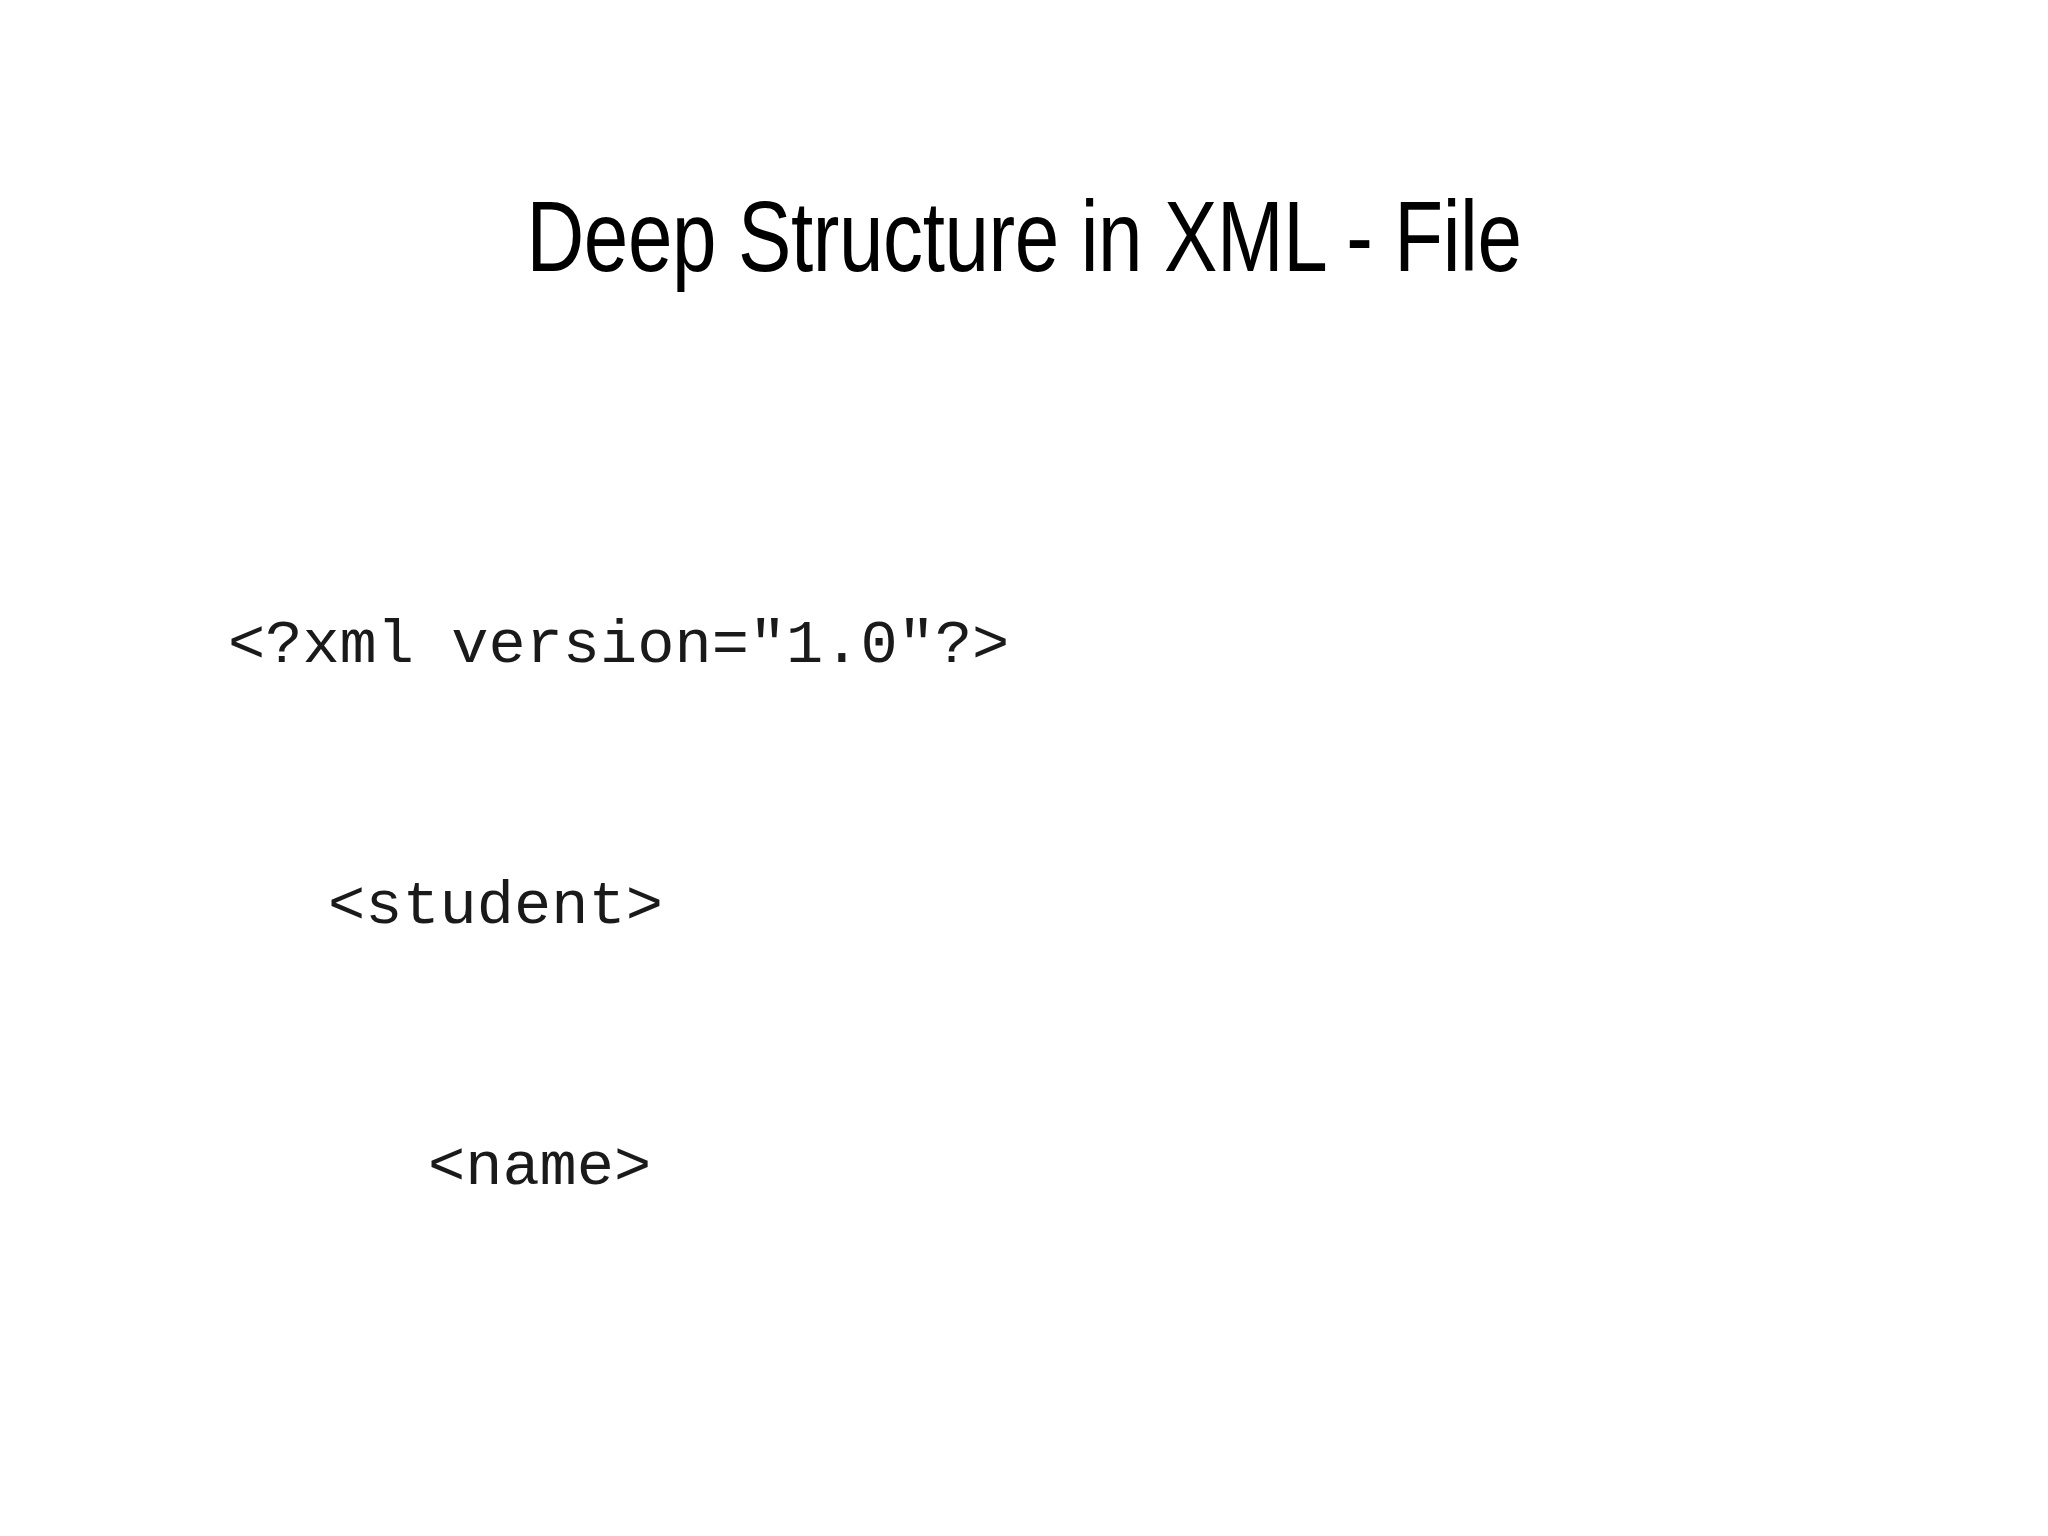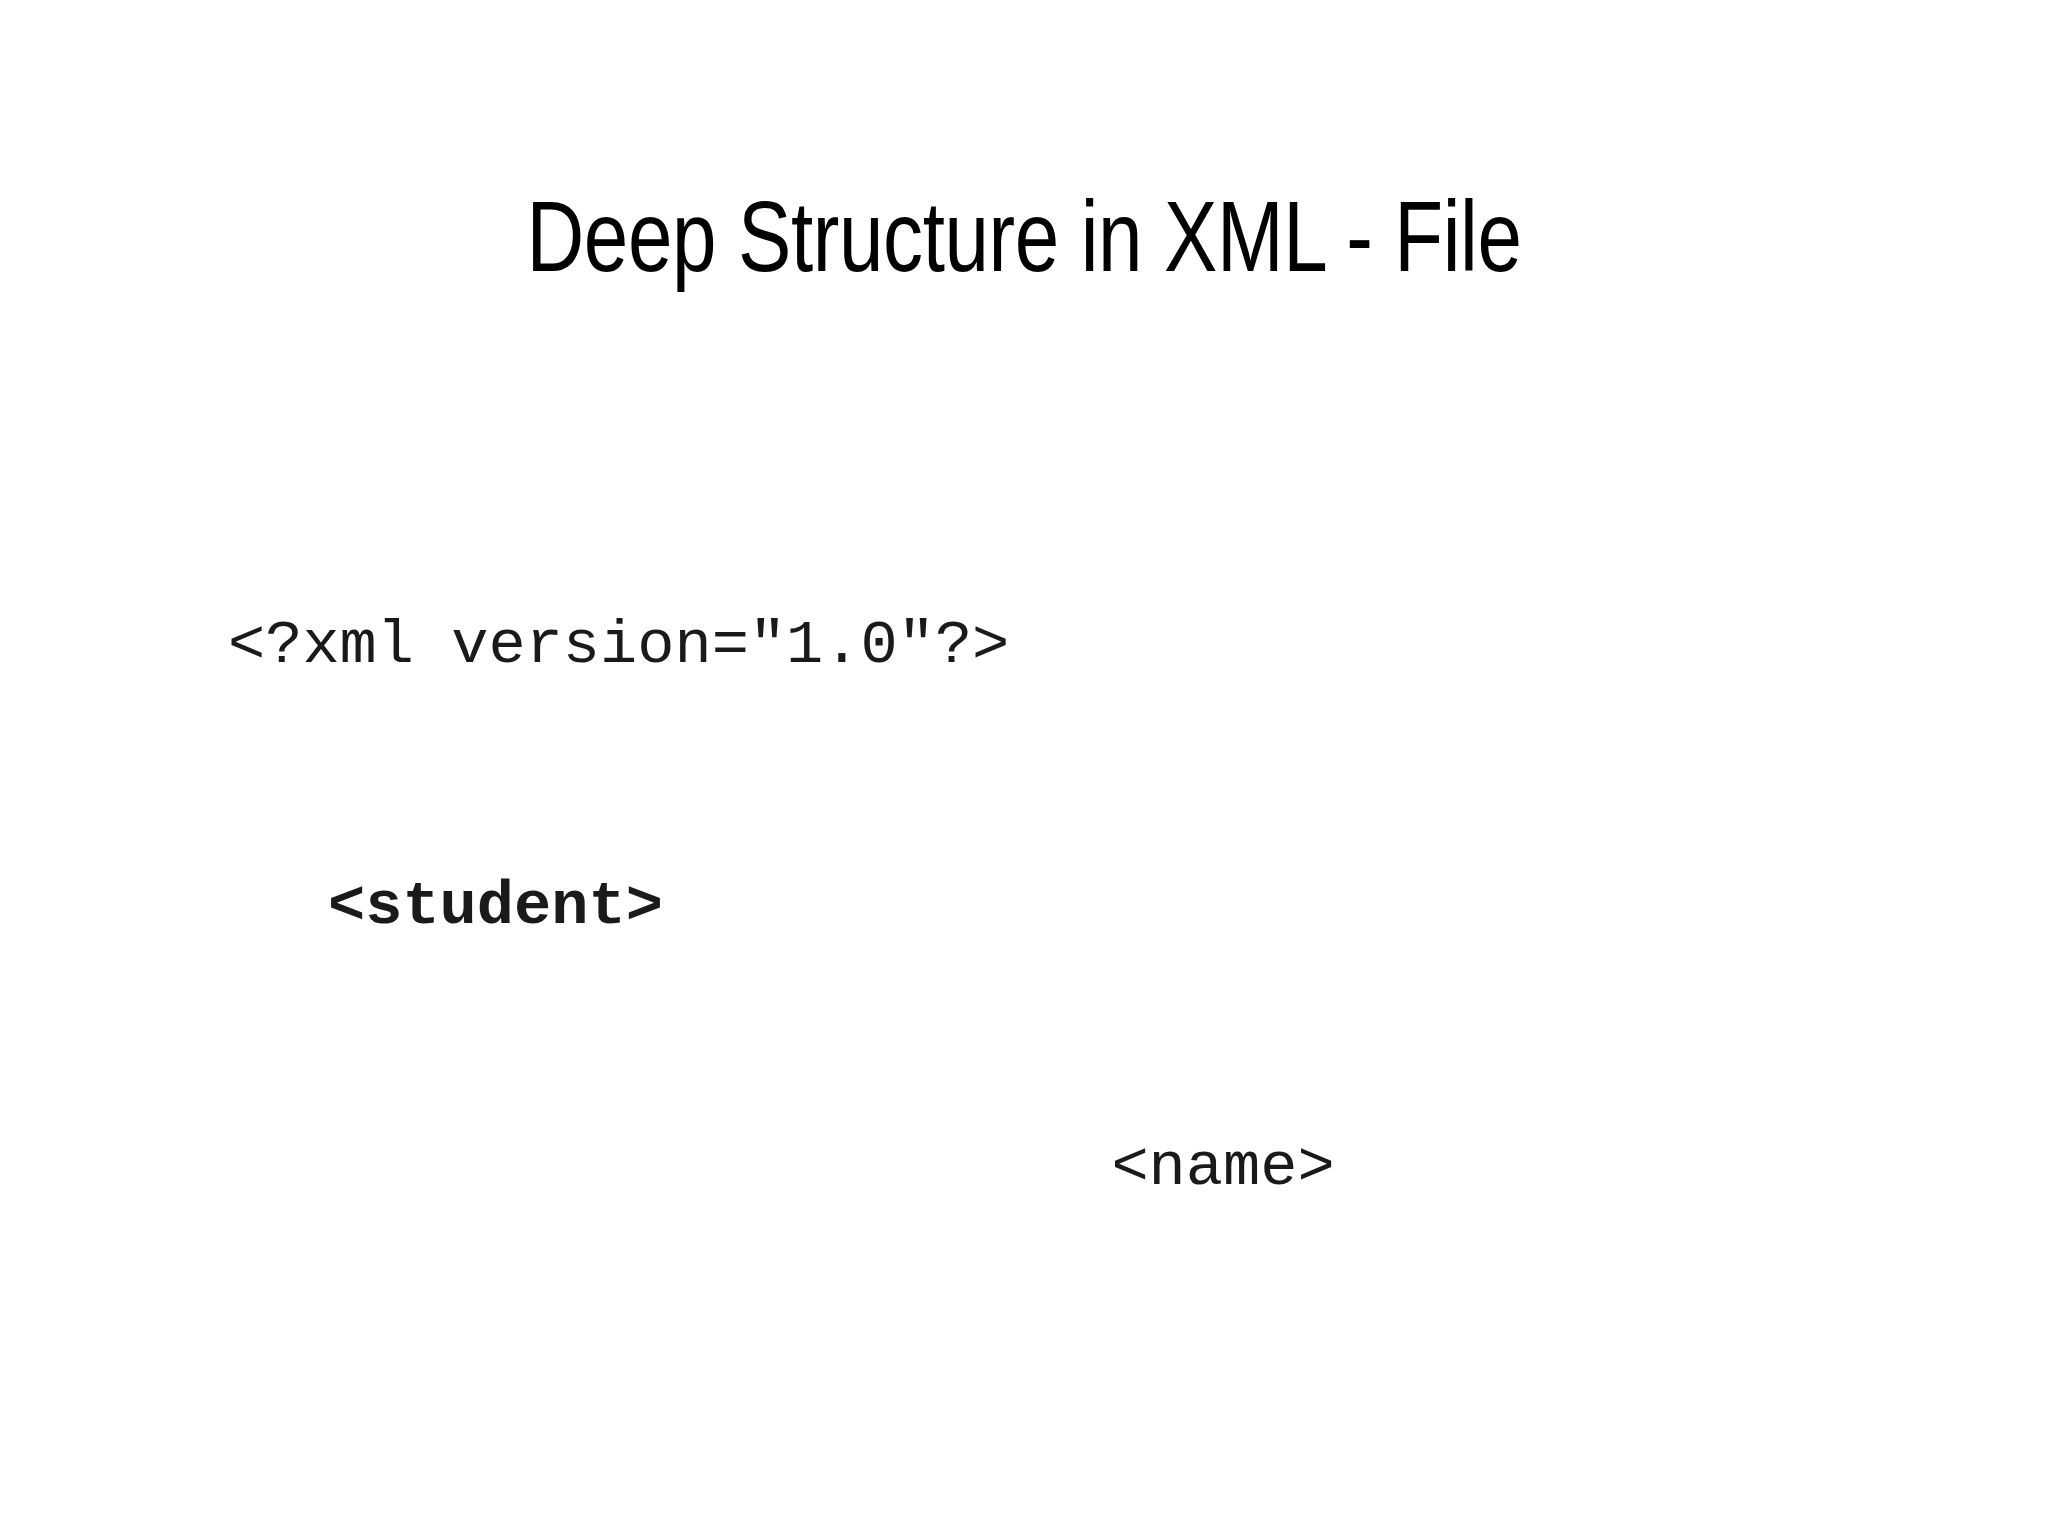--- a/index.html
+++ b/index.html
@@ -55,22 +55,22 @@
   }
 
   .code-line {
     display: block;
     white-space: pre;
     height: 87px;
     line-height: 87px;
   }
 
   .code-line.indent-0 { padding-left: 0px; }
-  .code-line.indent-1 { padding-left: 100px; font-weight: bold; }
-  .code-line.indent-2 { padding-left: 200px; text-align: center; }
+  .code-line.indent-1 { padding-left: 100px; }
+  .code-line.indent-2 { padding-left: 200px; }
 </style>
 </head>
 <body>
 
 <div class="slide">
 
   <h1 class="slide-title">Deep Structure in XML - File</h1>
 
   <div class="code-block">
     <span class="code-line indent-0">&lt;?xml version="1.0"?&gt;</span>

